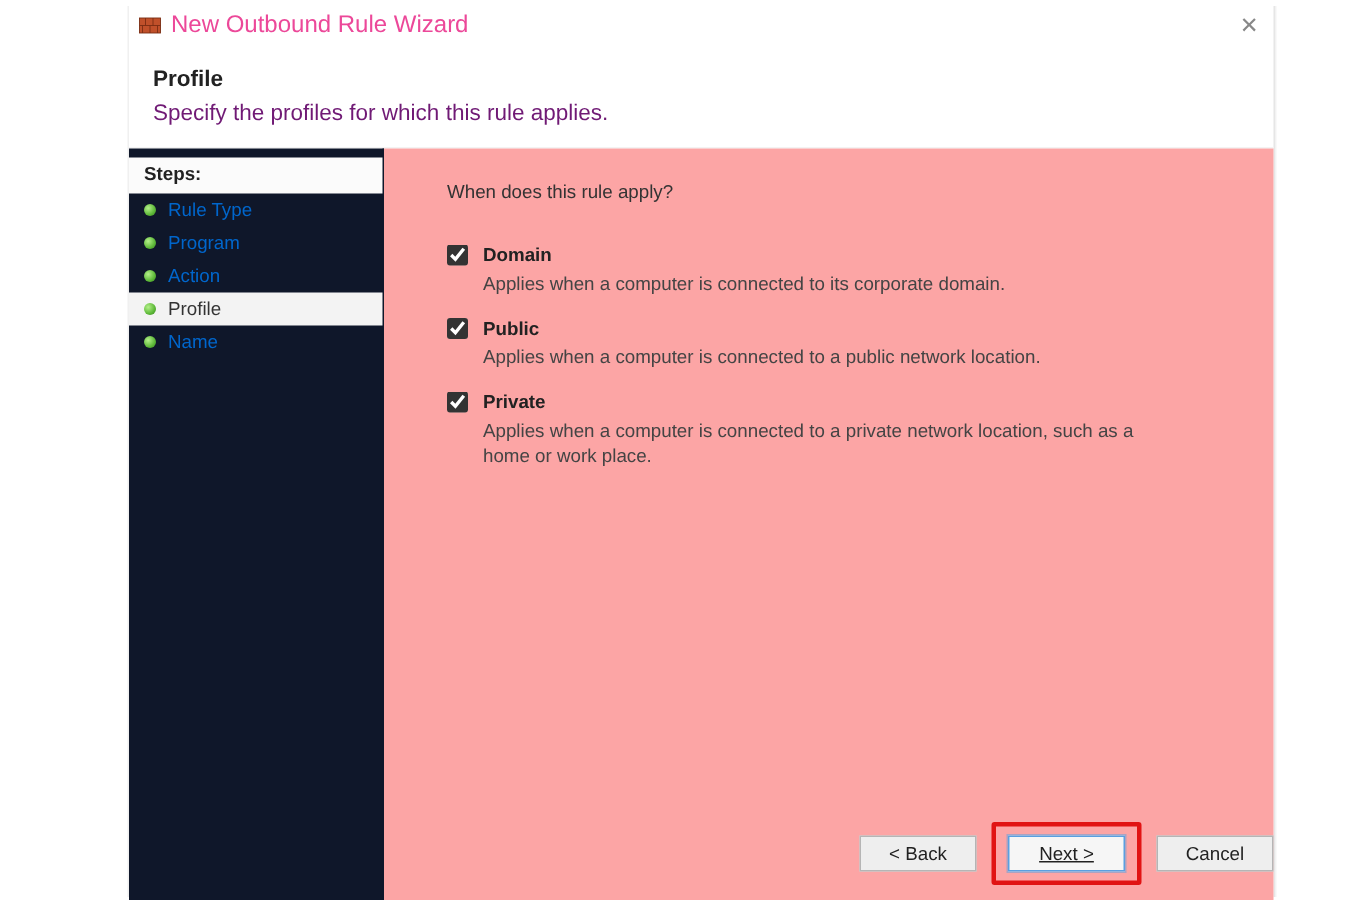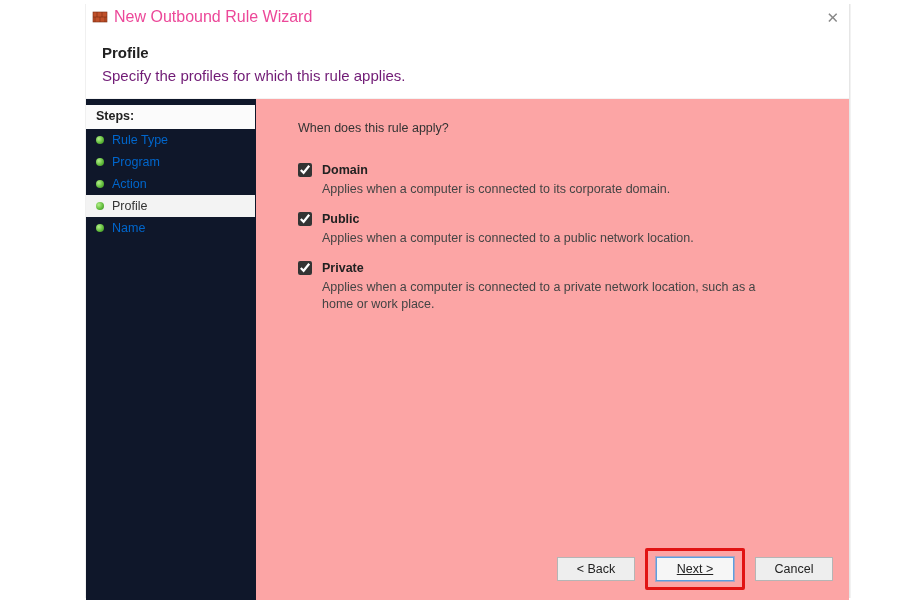--- a/index.html
+++ b/index.html
@@ -119,21 +119,21 @@
     margin-left: 24px;
     margin-top: 4px;
     color: #444;
     max-width: 460px;
     line-height: 1.35;
   }
 
   .footer {
     position: absolute;
     bottom: 10px;
-    right: 16px;
+    right: 0;
     display: flex; gap: 10px;
     align-items: center;
   }
   .btn {
     min-width: 78px;
     height: 24px;
     background: #eeeeee;
     border: 1px solid #b5b5b5;
     font-size: 12.5px;
     color: #222;

